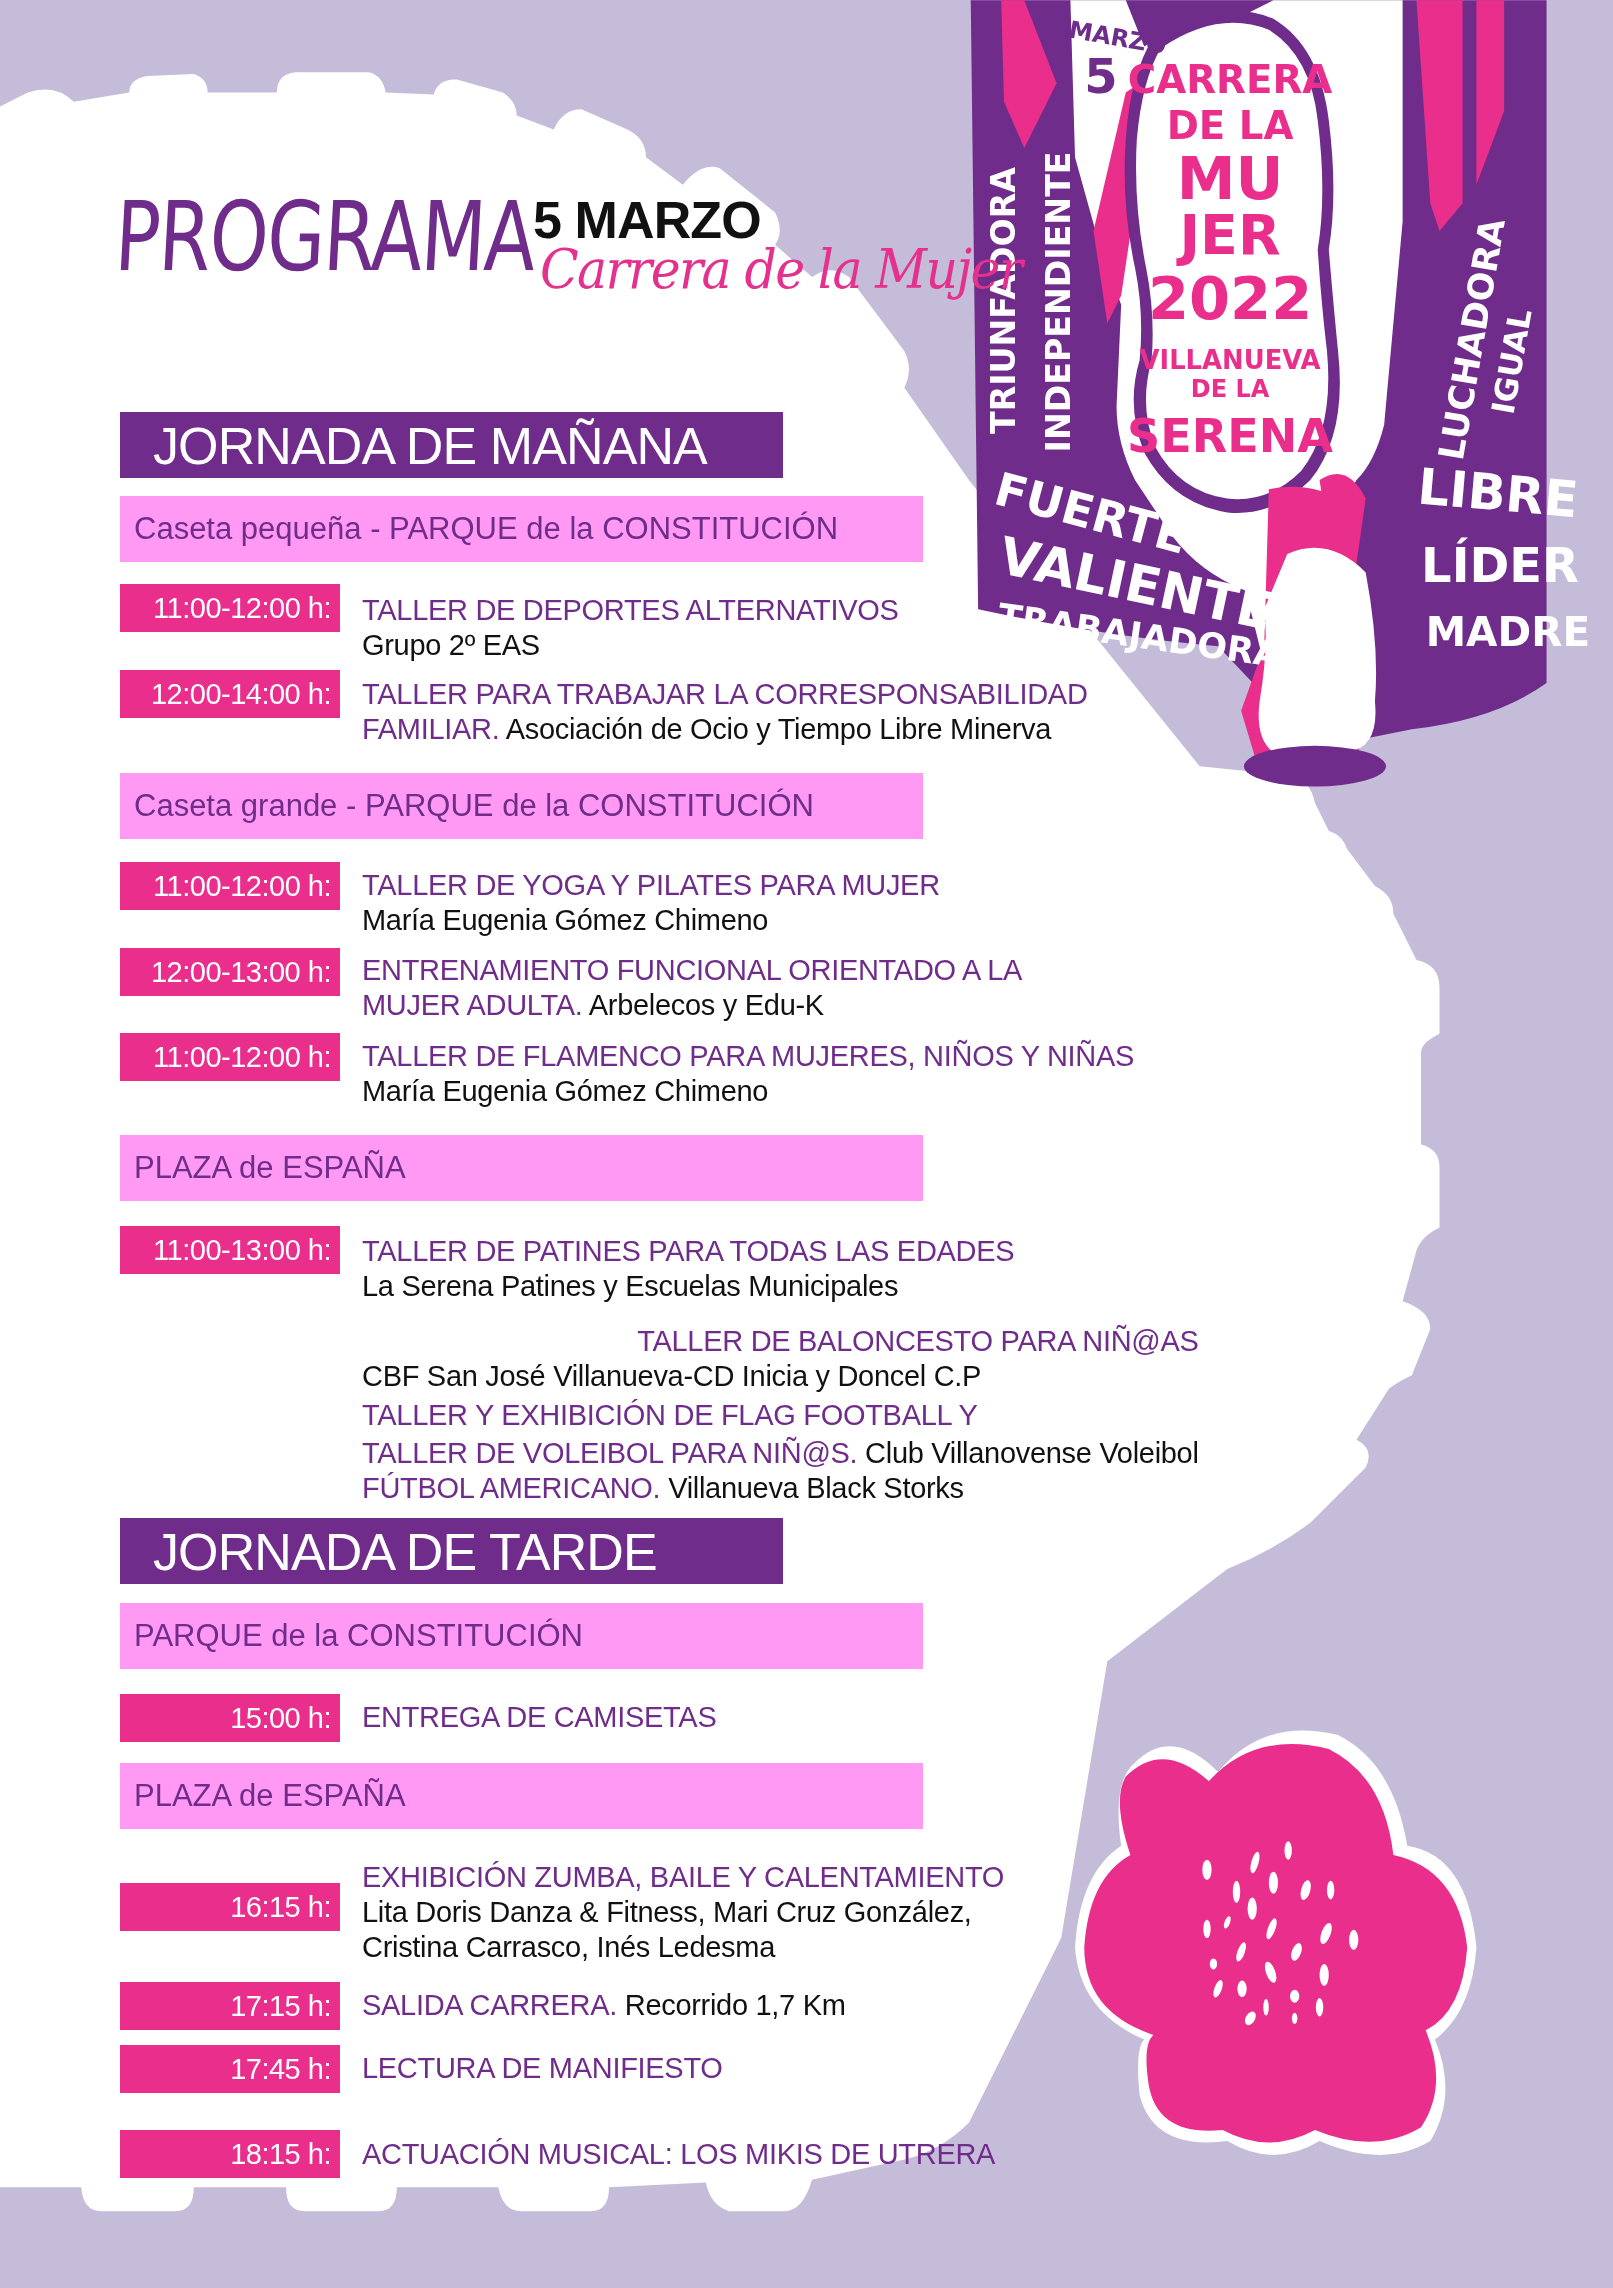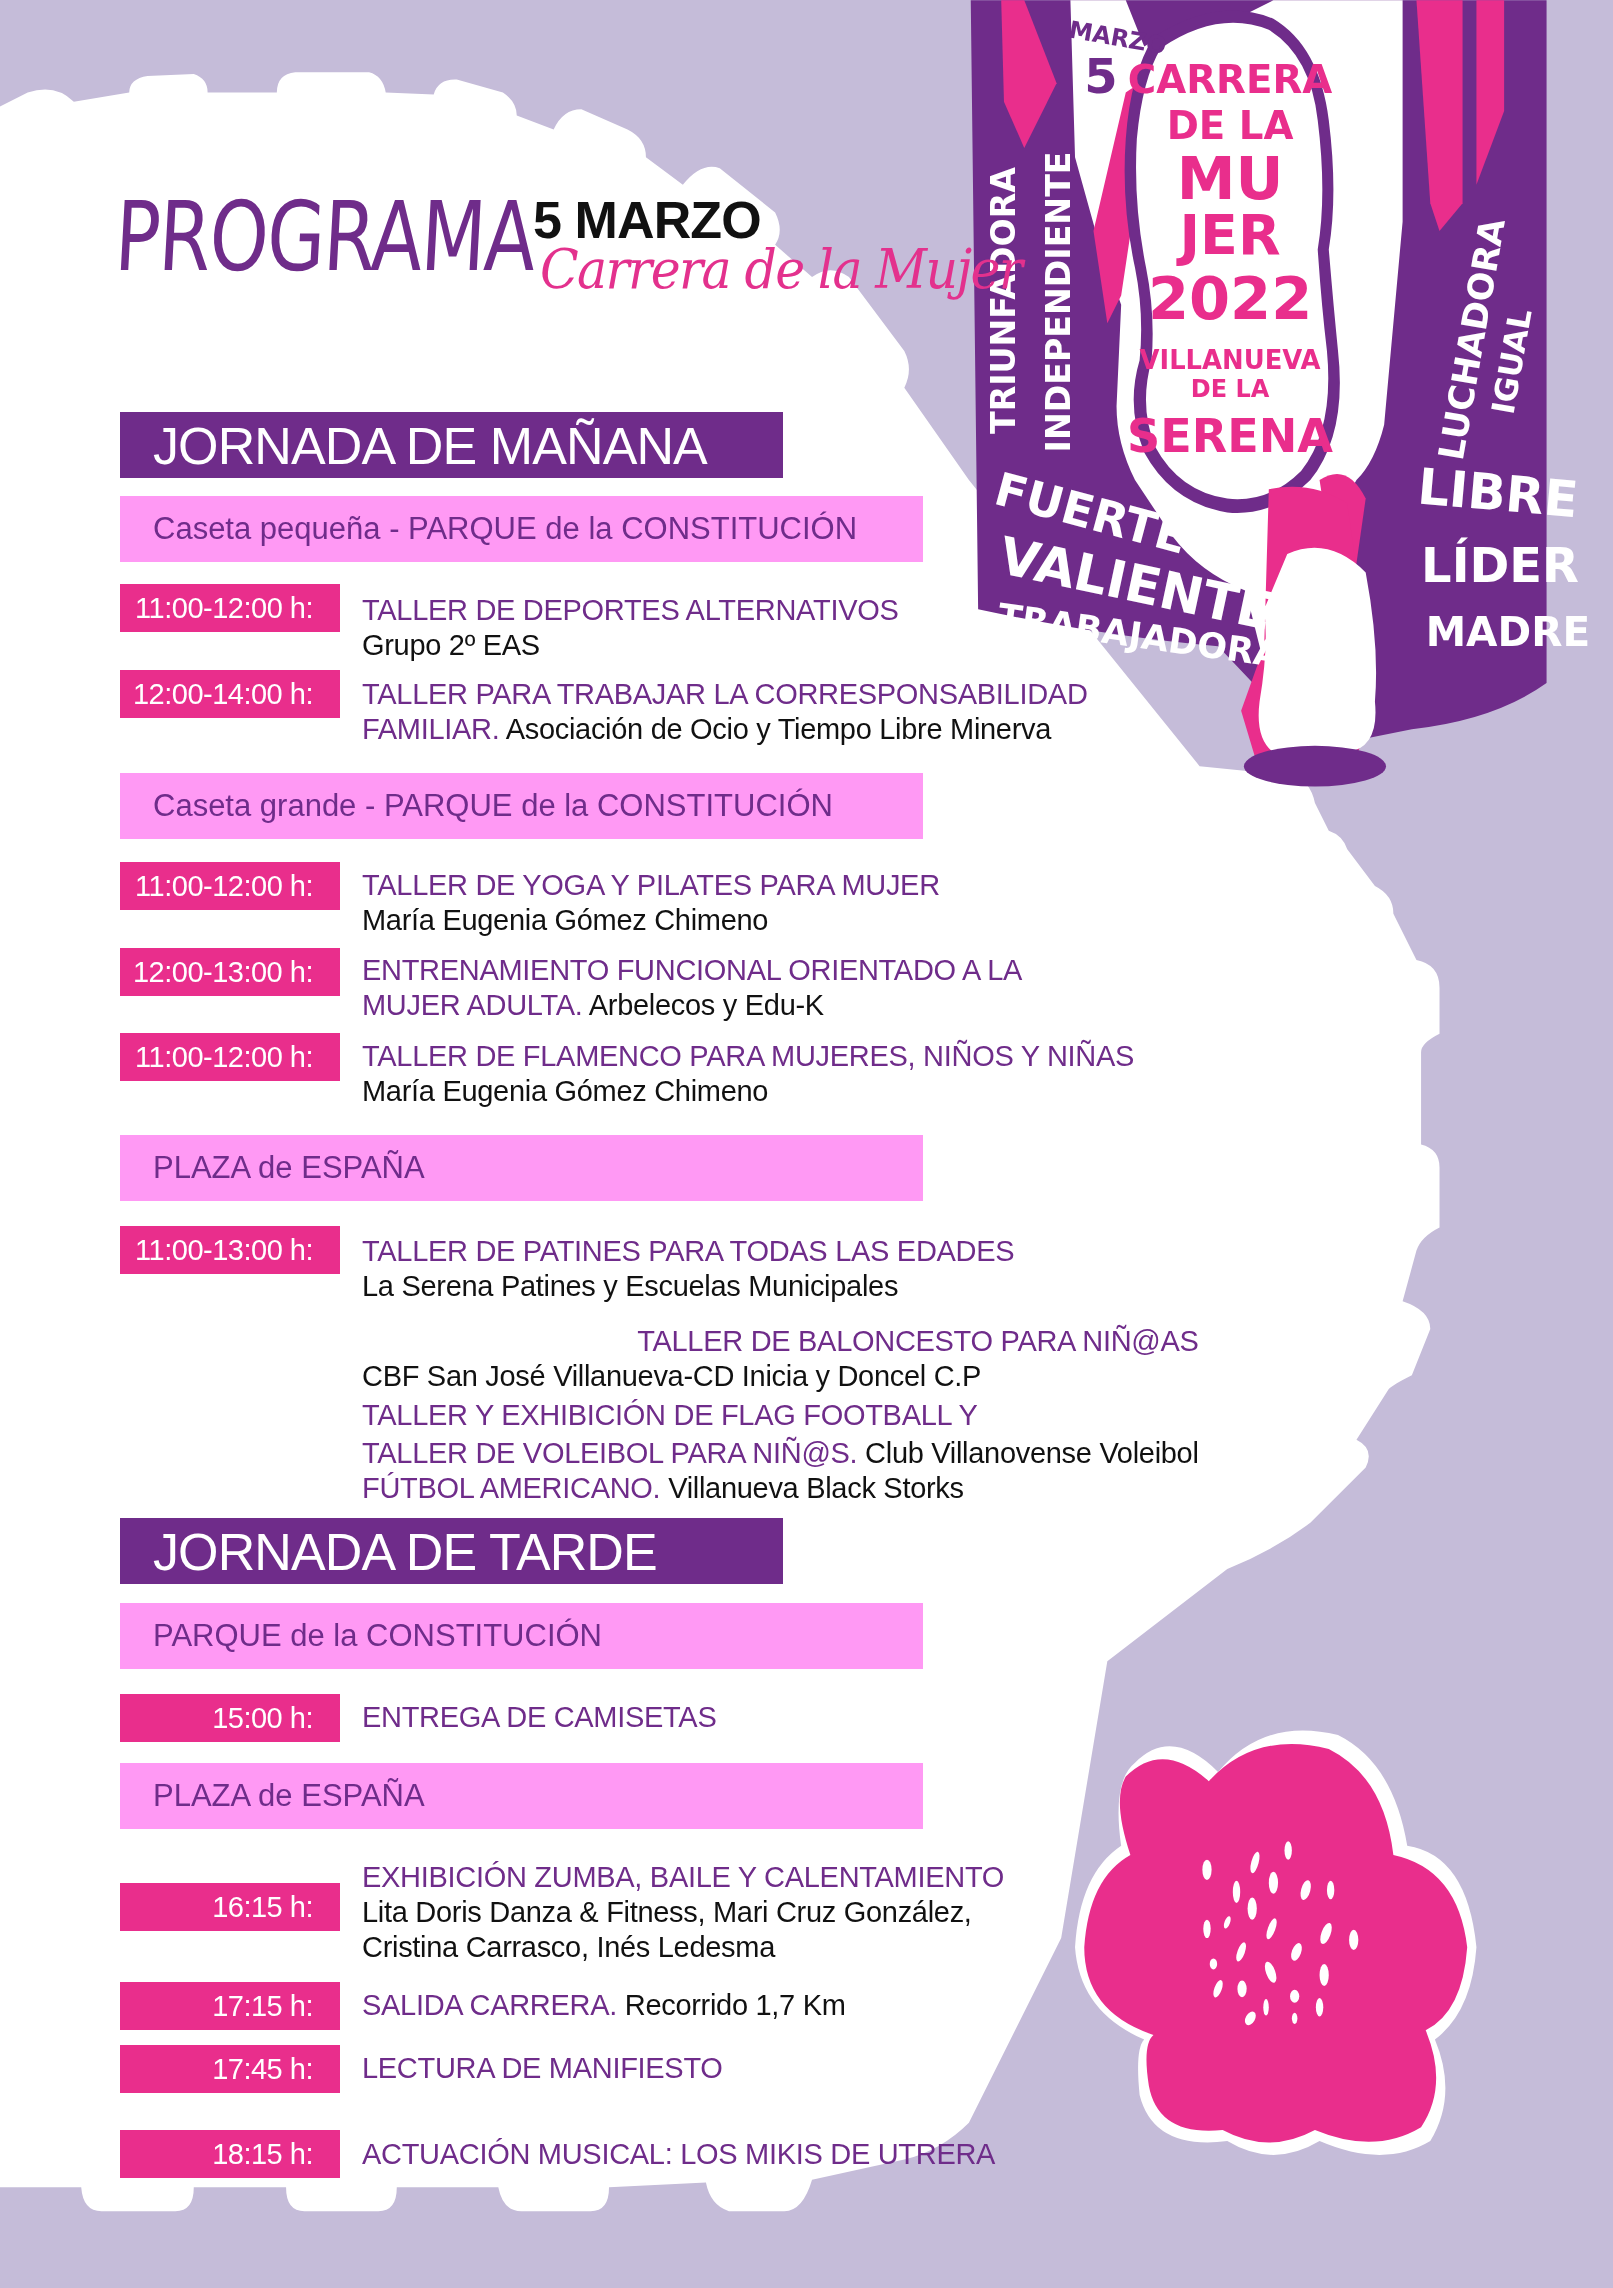--- a/index.html
+++ b/index.html
@@ -5,22 +5,22 @@
   html, body { margin:0; padding:0; }
   body { width:1613px; height:2289px; position:relative; overflow:hidden; background:#c5bcd9; font-family:"Liberation Sans", sans-serif; }
   .bg-svg { position:absolute; left:0; top:0; width:1613px; height:2289px; }
   .abs { position:absolute; }
 
   .title-programa { left:118px; top:189px; font-family:"DejaVu Sans", sans-serif; font-size:96px; color:#6f2c8a; font-weight:normal; letter-spacing:-1.8px; transform:scaleX(0.78) skewX(-4deg); transform-origin:left top; line-height:1; }
   .title-date { left:533px; top:194px; font-family:"Liberation Sans", sans-serif; font-weight:bold; font-size:52px; color:#111; letter-spacing:-0.9px; line-height:1; }
   .title-sub { left:540px; top:242px; font-family:"DejaVu Serif", serif; font-style:italic; font-size:55px; color:#e3318d; line-height:1; letter-spacing:-1.8px; transform:scaleX(0.92); transform-origin:left top; }
 
   .jornada { left:120px; width:663px; height:66px; background:#6f2c8a; color:#fff; font-size:52px; line-height:68px; padding-left:33px; box-sizing:border-box; letter-spacing:-0.9px; }
-  .venue { left:120px; width:803px; height:66px; background:#ff99f4; color:#6f2c8a; font-size:31px; line-height:66px; padding-left:33px; box-sizing:border-box; }
-  .time { left:120px; width:220px; height:48px; background:#e92e8c; color:#fff; font-size:29px; line-height:48px; text-align:right; padding-right:27px; box-sizing:border-box; letter-spacing:-0.5px; }
+  .venue { left:120px; width:803px; height:66px; background:#ff99f4; color:#6f2c8a; font-size:31px; line-height:66px; padding-left:14px; box-sizing:border-box; }
+  .time { left:120px; width:220px; height:48px; background:#e92e8c; color:#fff; font-size:29px; line-height:48px; text-align:right; padding-right:9px; box-sizing:border-box; letter-spacing:-0.5px; }
   .event { left:362px; font-size:29px; line-height:35px; color:#6f2c8a; letter-spacing:-0.3px; white-space:nowrap; }
   .event .org { color:#111; }
   .poster-text { font-family:"DejaVu Sans", sans-serif; font-weight:bold; fill:#fff; }
 </style>
 </head>
 <body>
 
 <svg class="bg-svg" viewBox="0 0 1748 2480" xmlns="http://www.w3.org/2000/svg">
 
   <path fill="#ffffff" d="

